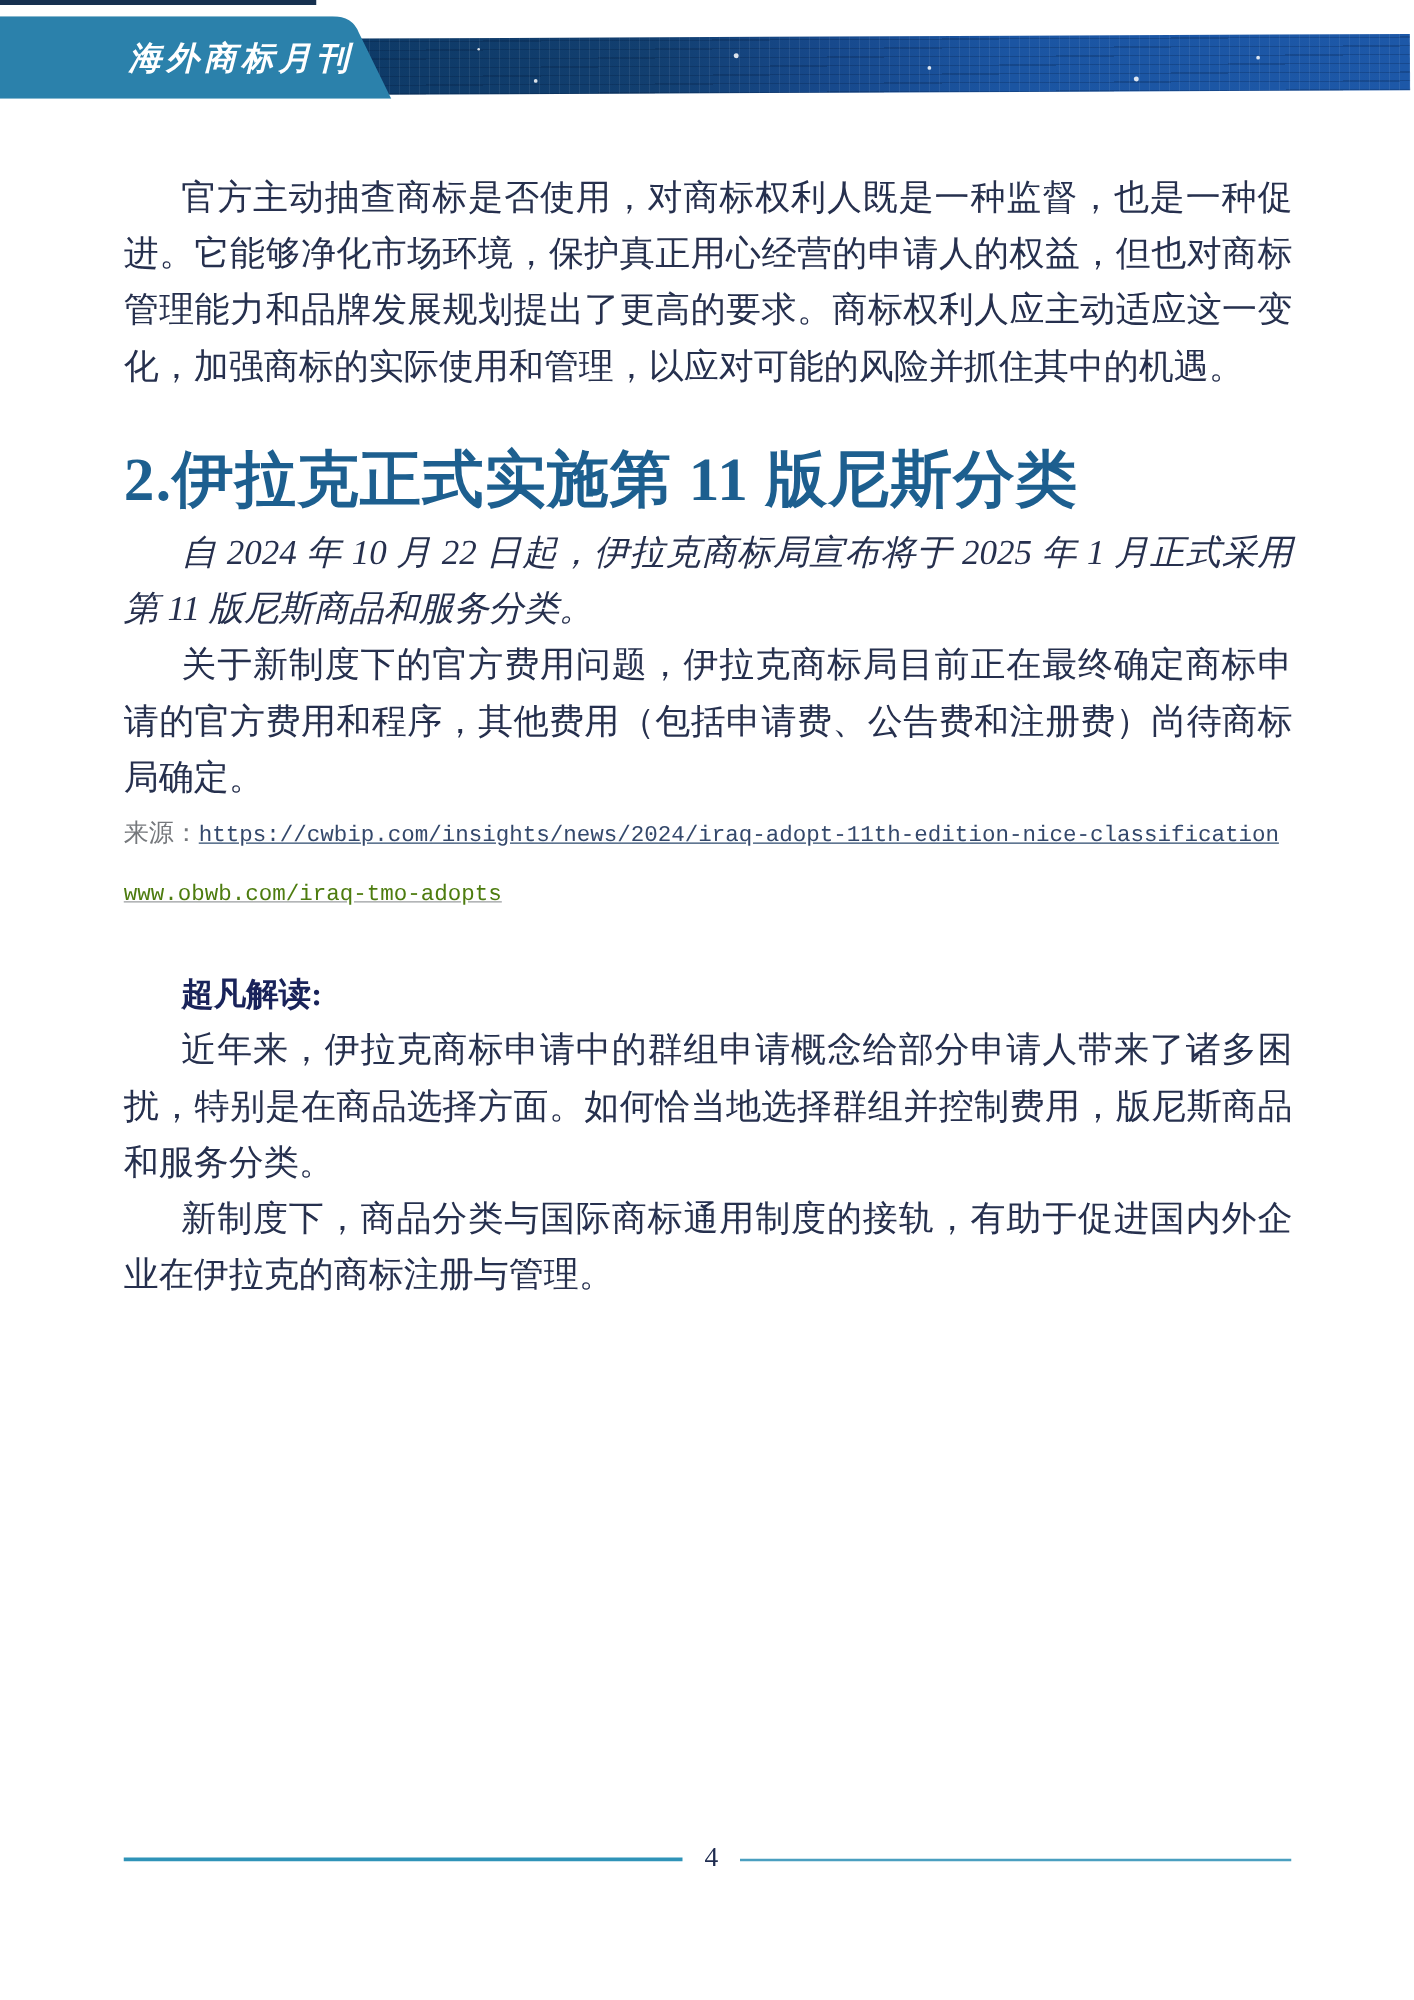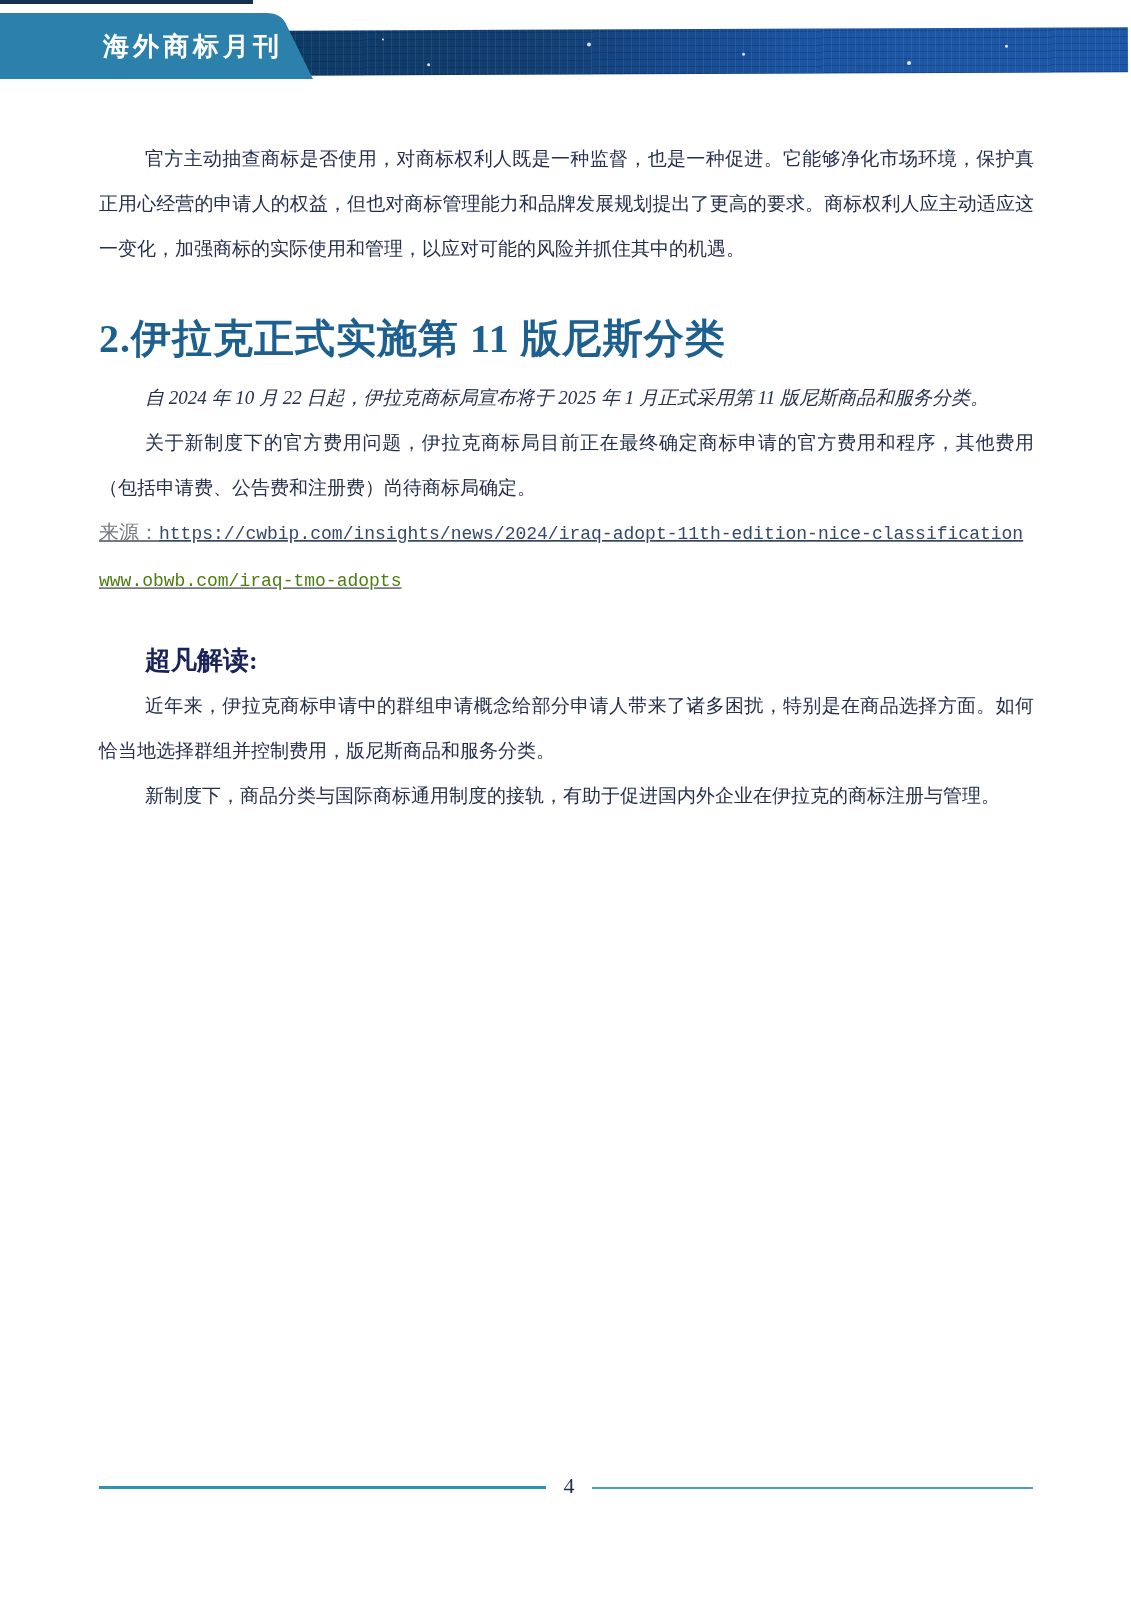--- a/index.html
+++ b/index.html
@@ -49,57 +49,57 @@
   }
   .tab-title {
     position: absolute;
     left: 103px; top: 29px;
     font-family: "Liberation Sans", "DejaVu Sans", sans-serif;
     font-weight: bold;
     font-size: 26px;
     letter-spacing: 4px;
     color: #ffffff;
     white-space: nowrap;
+    font-style: italic;
   }
 
   
   .content {
     position: absolute;
     left: 99px; top: 0;
     width: 935px;
   }
   .body-text {
     margin: 0;
-    font-size: 19px;
+    font-size: 28px;
     line-height: 45px;
     color: #26304e;
     text-align: justify;
     text-justify: inter-ideograph;
   }
   .indent { text-indent: 46px; }
   .intro { margin-top: 136px; }
 
   .section-heading {
     margin: 44px 0 0 0;
-    font-size: 40px;
+    font-size: 49px;
     line-height: 48px;
     font-weight: bold;
     letter-spacing: 1px;
     color: #1d5f8f;
     white-space: nowrap;
   }
   .first-after-heading { margin-top: 12px; font-style: italic; }
 
   .source-line {
     margin: 0;
     font-size: 20px;
     line-height: 45px;
     color: #75787c;
     white-space: nowrap;
-    text-decoration: underline;
   }
   .source-link {
     font-family: "Liberation Mono", "DejaVu Sans Mono", monospace;
     font-size: 18px;
     text-decoration: underline;
     cursor: pointer;
   }
   .link-primary { color: #34486b; text-decoration-color: #2d4a6e; }
   .link-secondary { color: #4d7c0f; text-decoration-color: #9a9da0; }
 

